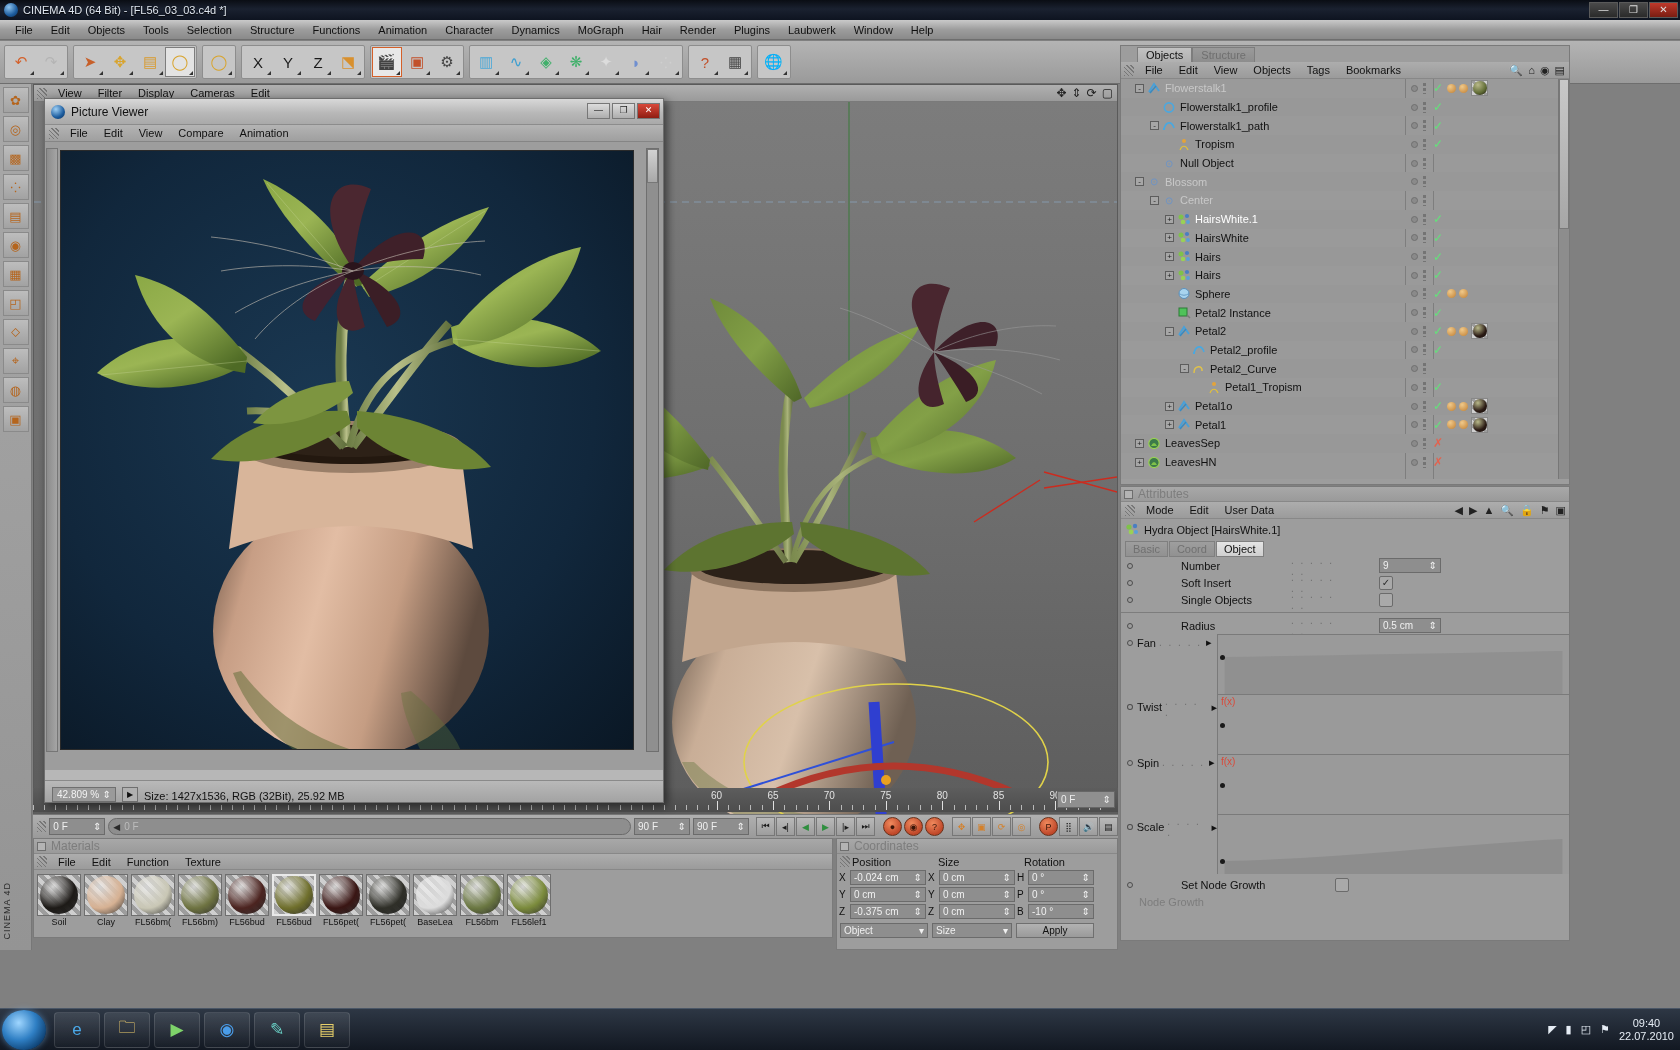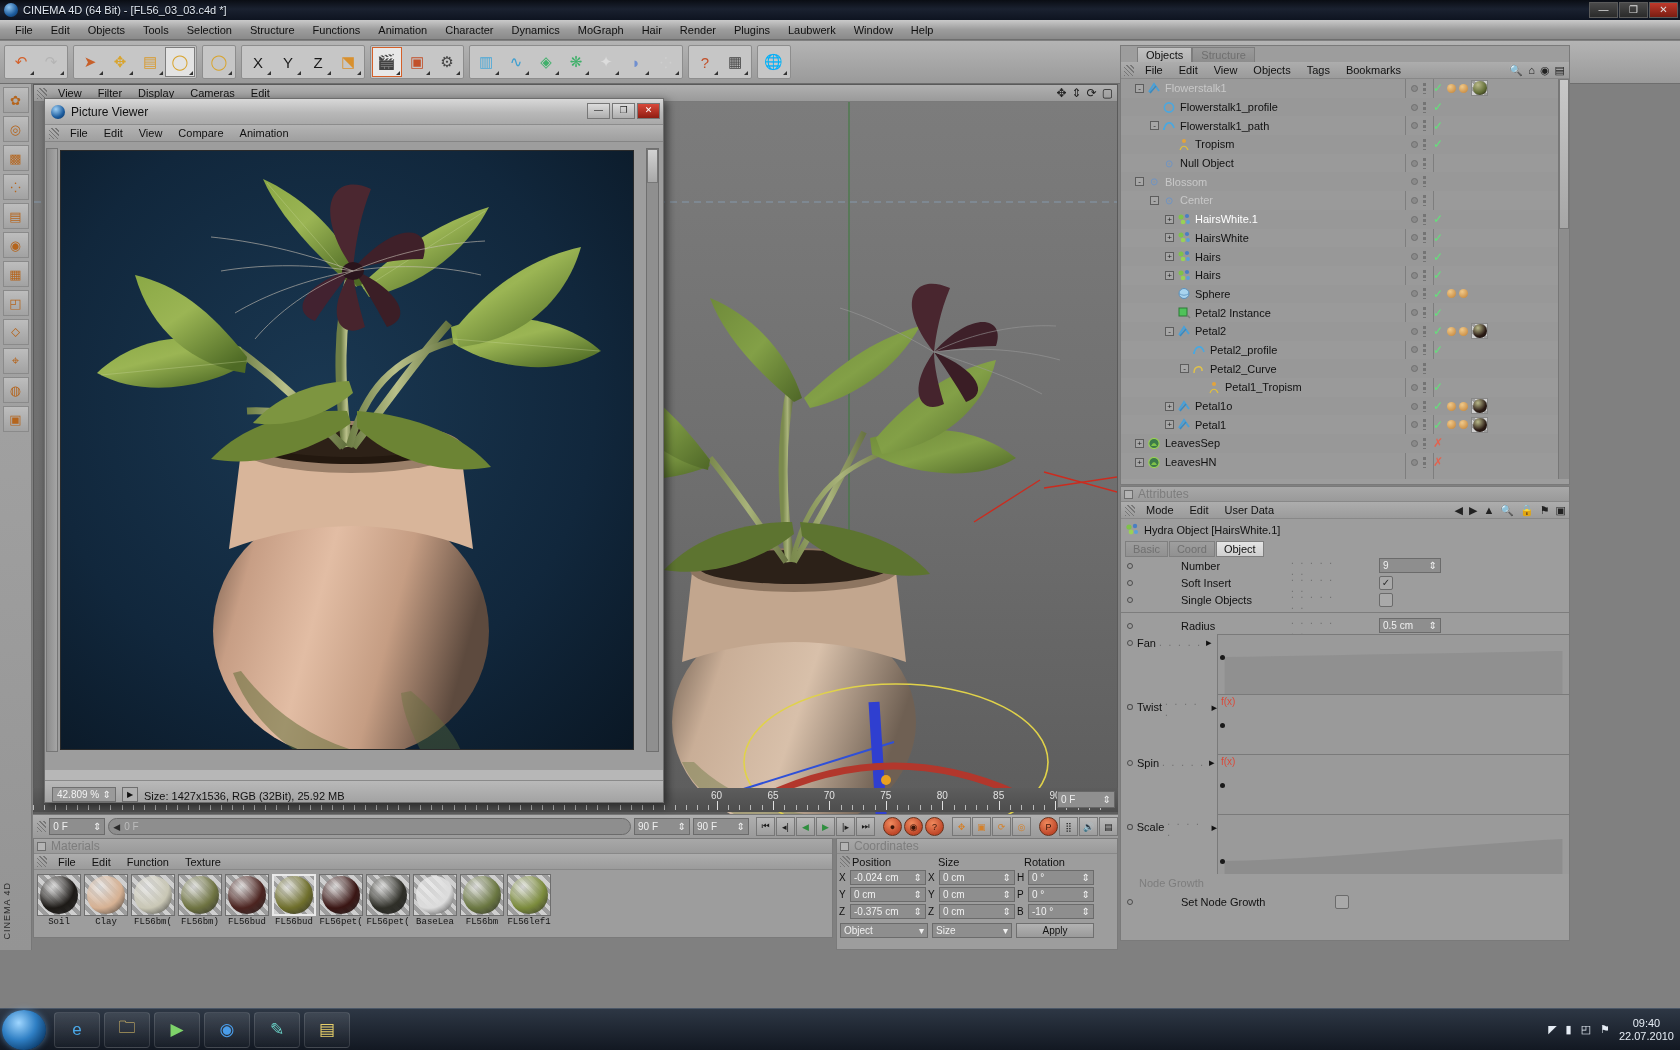--- a/index.html
+++ b/index.html
@@ -134,21 +134,21 @@
   .panel-head { height:15px; background:linear-gradient(180deg,#a8a8a8,#9a9a9a);
     display:flex; align-items:center; padding-left:3px; gap:5px; border-bottom:1px solid #888; }
   .panel-head .cb { width:9px; height:9px; background:#b4b4b4; border:1px solid #6e6e6e; }
   .panel-head .ttl { font-size:12px; color:#7d7d7d; }
   .panel-menu { height:16px; background:linear-gradient(180deg,#adadad,#9b9b9b);
     display:flex; align-items:center; padding-left:3px; border-bottom:1px solid #888; }
   .panel-menu .dots { width:10px; height:11px; margin-right:3px;
     background-image:repeating-linear-gradient(45deg,#777 0 1px,transparent 1px 3px); }
   .panel-menu .mi { padding:0 8px; font-size:11px; color:#111; }
   .mat-grid { display:flex; padding:4px 3px; gap:3px; }
-  .mat { width:44px;font-family:Liberation Mono, monospace; }
+  .mat { width:44px; }
   .mat .sw { width:44px; height:42px; border:1px solid #6e6e6e;
     background-image:repeating-linear-gradient(45deg,#cfcfcf 0 4px,#9d9d9d 4px 8px);
     display:flex; align-items:center; justify-content:center; }
   .mat.sel .sw { border:2px solid #e9e9e9; }
   .mat .ball { width:38px; height:38px; border-radius:50%; }
   .mat .nm { font-size:9px; color:#131313; text-align:center; margin-top:1px;
     white-space:nowrap; overflow:hidden; }
 
   
   .coords { position:absolute; left:836px; top:838px; width:282px; height:112px;
@@ -1323,27 +1323,27 @@
             <span class="bullet"></span>
             <span>Scale</span>
             <span style="color:#6f6f6f;letter-spacing:2px;font-size:10px;margin-left:3px;">. . . . .</span>
             <span style="margin-left:4px;">▸</span>
           </span>
           <span class="curve-box"><svg width="100%" height="60" viewBox="0 0 214 60" preserveAspectRatio="none">
               <path d="M4 46 C70 44 140 30 210 24 L210 60 L4 60 Z" fill="#8d8d8d"></path>
             </svg><span class="knot" style="left:2px;top:44px;"></span></span>
         </div>
       </div>
-    <div class="prow">
-      <span class="plabel" style="width:110px;padding-left:12px;color:#7d7d7d;">Node Growth</span>
-    </div>
     <div class="prow" style="margin-top:2px;">
       <span class="bullet"></span>
       <span class="plabel" style="width:110px;">Set Node Growth</span>
       <span class="pcheck"></span>
+    </div>
+    <div class="prow">
+      <span class="plabel" style="width:110px;padding-left:12px;color:#7d7d7d;">Node Growth</span>
     </div>
   </div>
 
   <div class="pv">
     <div class="pv-title">
       <div class="ic"></div>
       <div class="t">Picture Viewer</div>
       <div class="pv-wbtns">
         <div class="pv-wb">—</div>
         <div class="pv-wb">❐</div>

